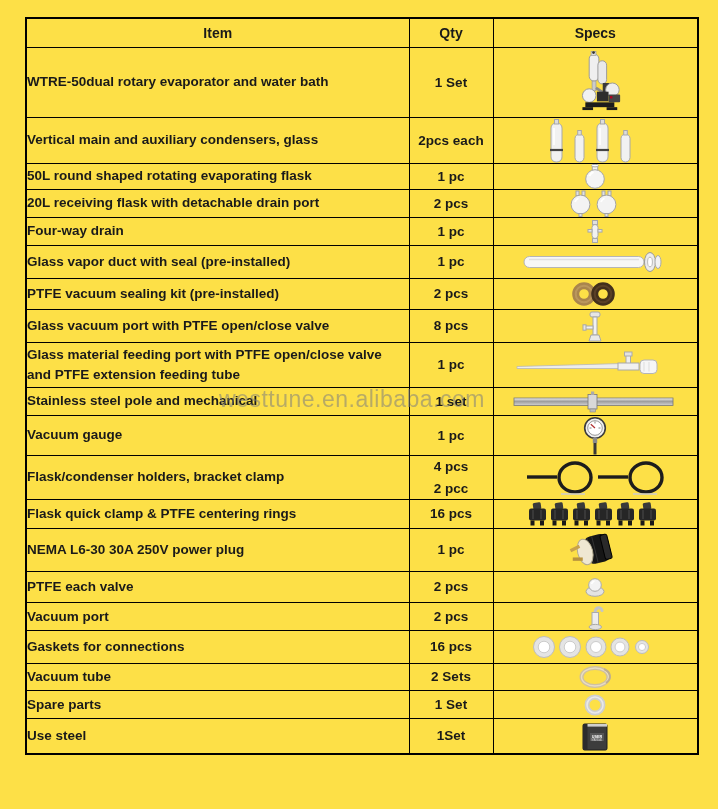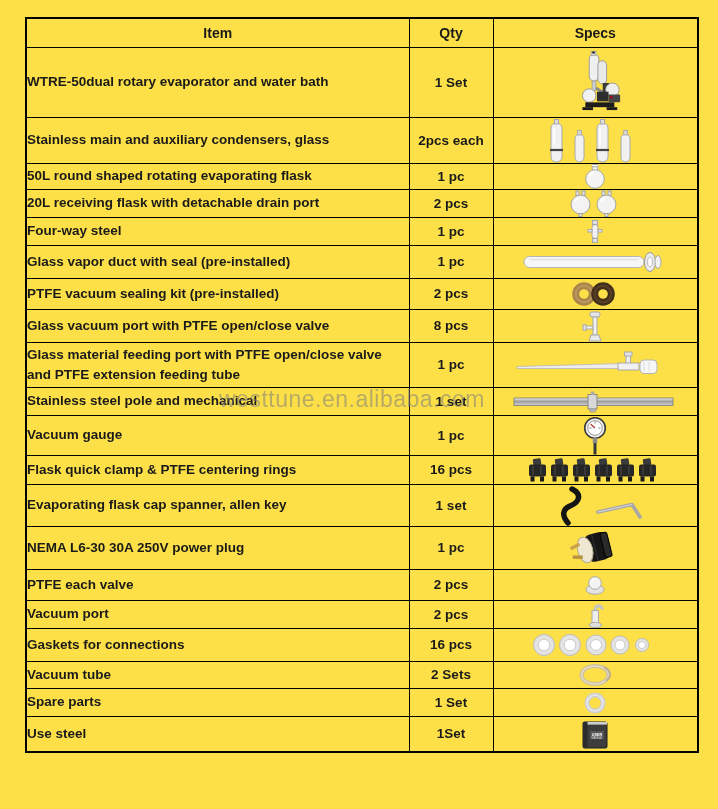--- a/index.html
+++ b/index.html
@@ -57,21 +57,21 @@
                 <rect x="32" y="42" width="12" height="10" fill="#2e2e2e"></rect>
                 <rect x="44" y="45" width="12" height="8" rx="1" fill="#444"></rect>
                 <rect x="45.5" y="46.5" width="2.5" height="2.5" fill="#b00020"></rect>
                 <rect x="20" y="53" width="30" height="5" fill="#1c1c1c"></rect>
                 <rect x="17" y="58" width="11" height="3" fill="#1c1c1c"></rect>
                 <rect x="42" y="58" width="11" height="3" fill="#1c1c1c"></rect>
               </svg>
             </span></td>
   </tr>
         <tr style="height: 46px;">
-    <td class="td-item"><span>Stainless main and auxiliary condensers, glass</span></td>
+    <td class="td-item"><span>Vertical main and auxiliary condensers, glass</span></td>
     <td class="td-qty">
             <div>2pcs each</div>
           </td>
     <td class="td-specs"><span class="img-wrap">
               <svg width="100" height="44" viewBox="0 0 100 44">
                 <g fill="#f1f1f1" stroke="#a8a8a8">
                   <rect x="6" y="4" width="11" height="39" rx="5"></rect>
                   <rect x="9.5" y="0.5" width="4" height="4.5" fill="#ddd"></rect>
                   <rect x="30" y="15" width="9" height="28" rx="4.5"></rect>
                   <rect x="32.7" y="11.5" width="3.6" height="4.5" fill="#ddd"></rect>
@@ -117,21 +117,21 @@
                   <rect x="43" y="1" width="3" height="4.5" fill="#e2e2e2"></rect>
                   <circle cx="41.5" cy="14.5" r="9.4"></circle>
                   <rect x="40" y="23.5" width="3" height="3" fill="#e2e2e2"></rect>
                 </g>
                 <path d="M10,12 a6.5,6.5 0 0 1 3.5,-3.8" stroke="#fff" stroke-width="1.8" fill="none"></path>
                 <path d="M36,12 a6.5,6.5 0 0 1 3.5,-3.8" stroke="#fff" stroke-width="1.8" fill="none"></path>
               </svg>
             </span></td>
   </tr>
         <tr style="height: 28px;">
-    <td class="td-item"><span>Four-way steel</span></td>
+    <td class="td-item"><span>Four-way drain</span></td>
     <td class="td-qty">
             <div>1 pc</div>
           </td>
     <td class="td-specs"><span class="img-wrap">
               <svg width="16" height="26" viewBox="0 0 16 26">
                 <g fill="#f1f1f1" stroke="#a8a8a8">
                   <rect x="5.5" y="1.5" width="5" height="4" fill="#e0e0e0"></rect>
                   <rect x="5" y="5.5" width="6" height="14" rx="3"></rect>
                   <rect x="5.5" y="19.5" width="5" height="4" fill="#e0e0e0"></rect>
                   <rect x="1" y="10.5" width="4" height="2.6" fill="#e6e6e6"></rect>
@@ -237,20 +237,39 @@
                   <line x1="16" y1="5.5" x2="16" y2="7.5"></line>
                   <line x1="10.5" y1="12" x2="12.5" y2="12"></line>
                   <line x1="19.5" y1="12" x2="21.5" y2="12"></line>
                 </g>
                 <line x1="16" y1="12" x2="11.8" y2="8.2" stroke="#b03030" stroke-width="1.2"></line>
                 <rect x="13.8" y="22" width="4.4" height="5" fill="#8a8a8a"></rect>
                 <rect x="14.5" y="27" width="3" height="11.5" fill="#383838"></rect>
               </svg>
             </span></td>
   </tr>
+        <tr style="height: 41px;">
+    <td class="td-item"><span>Flask/condenser holders, bracket clamp</span></td>
+    <td class="td-qty">
+            <div>4 pcs</div>
+            <div>2 pcc</div>
+          </td>
+    <td class="td-specs"><span class="img-wrap">
+              <svg width="145" height="37" viewBox="0 0 145 37">
+                <g fill="none" stroke="#1d1d1d" stroke-width="3.4">
+                  <line x1="4" y1="18" x2="34" y2="18"></line>
+                  <ellipse cx="52" cy="18.5" rx="16" ry="14.5"></ellipse>
+                  <line x1="75" y1="18" x2="105" y2="18"></line>
+                  <ellipse cx="123" cy="18.5" rx="16" ry="14.5"></ellipse>
+                </g>
+                <line x1="38" y1="35" x2="62" y2="35" stroke="#ccc" stroke-width="1.5"></line>
+                <line x1="110" y1="35" x2="134" y2="35" stroke="#ccc" stroke-width="1.5"></line>
+              </svg>
+            </span></td>
+  </tr>
         <tr style="height: 29px;">
     <td class="td-item"><span>Flask quick clamp &amp; PTFE centering rings</span></td>
     <td class="td-qty">
             <div>16 pcs</div>
           </td>
     <td class="td-specs"><span class="img-wrap">
               <svg width="140" height="27" viewBox="0 0 140 27">
                 <g>
                   <g transform="translate(4,0)">
                     <rect x="4" y="1.5" width="8" height="7" rx="1.5" fill="#3a3a3a" transform="rotate(-8 8 5)"></rect>
@@ -294,33 +313,20 @@
                   </g>
                   <g transform="translate(114,0)">
                     <rect x="4" y="1.5" width="8" height="7" rx="1.5" fill="#3a3a3a" transform="rotate(-8 8 5)"></rect>
                     <rect x="0" y="7.5" width="17" height="12" rx="2" fill="#262626"></rect>
                     <line x1="4" y1="9" x2="4" y2="18" stroke="#4d4d4d"></line>
                     <line x1="12" y1="9" x2="12" y2="18" stroke="#4d4d4d"></line>
                     <rect x="1.5" y="19.5" width="4" height="5" fill="#1a1a1a"></rect>
                     <rect x="11" y="19.5" width="4" height="5" fill="#1a1a1a"></rect>
                   </g>
                 </g>
-              </svg>
-            </span></td>
-  </tr>
-        <tr style="height: 42px;">
-    <td class="td-item"><span>Evaporating flask cap spanner, allen key</span></td>
-    <td class="td-qty">
-            <div>1 set</div>
-          </td>
-    <td class="td-specs"><span class="img-wrap">
-              <svg width="115" height="40" viewBox="0 0 115 40">
-                <path d="M34,3 C44,8 42,16 32,20 C24,23.5 24,30 30,37" stroke="#151515" stroke-width="5.5" fill="none" stroke-linecap="round"></path>
-                <path d="M60,26 L94,18.5 L102,31" stroke="#a8a8a8" stroke-width="3.6" fill="none" stroke-linecap="round" stroke-linejoin="round"></path>
-                <path d="M60,26 L94,18.5" stroke="#d5d5d5" stroke-width="1.2" fill="none"></path>
               </svg>
             </span></td>
   </tr>
         <tr style="height: 41px;">
     <td class="td-item"><span>NEMA L6-30 30A 250V power plug</span></td>
     <td class="td-qty">
             <div>1 pc</div>
           </td>
     <td class="td-specs"><span class="img-wrap">
               <svg width="54" height="42" viewBox="0 0 54 42">

